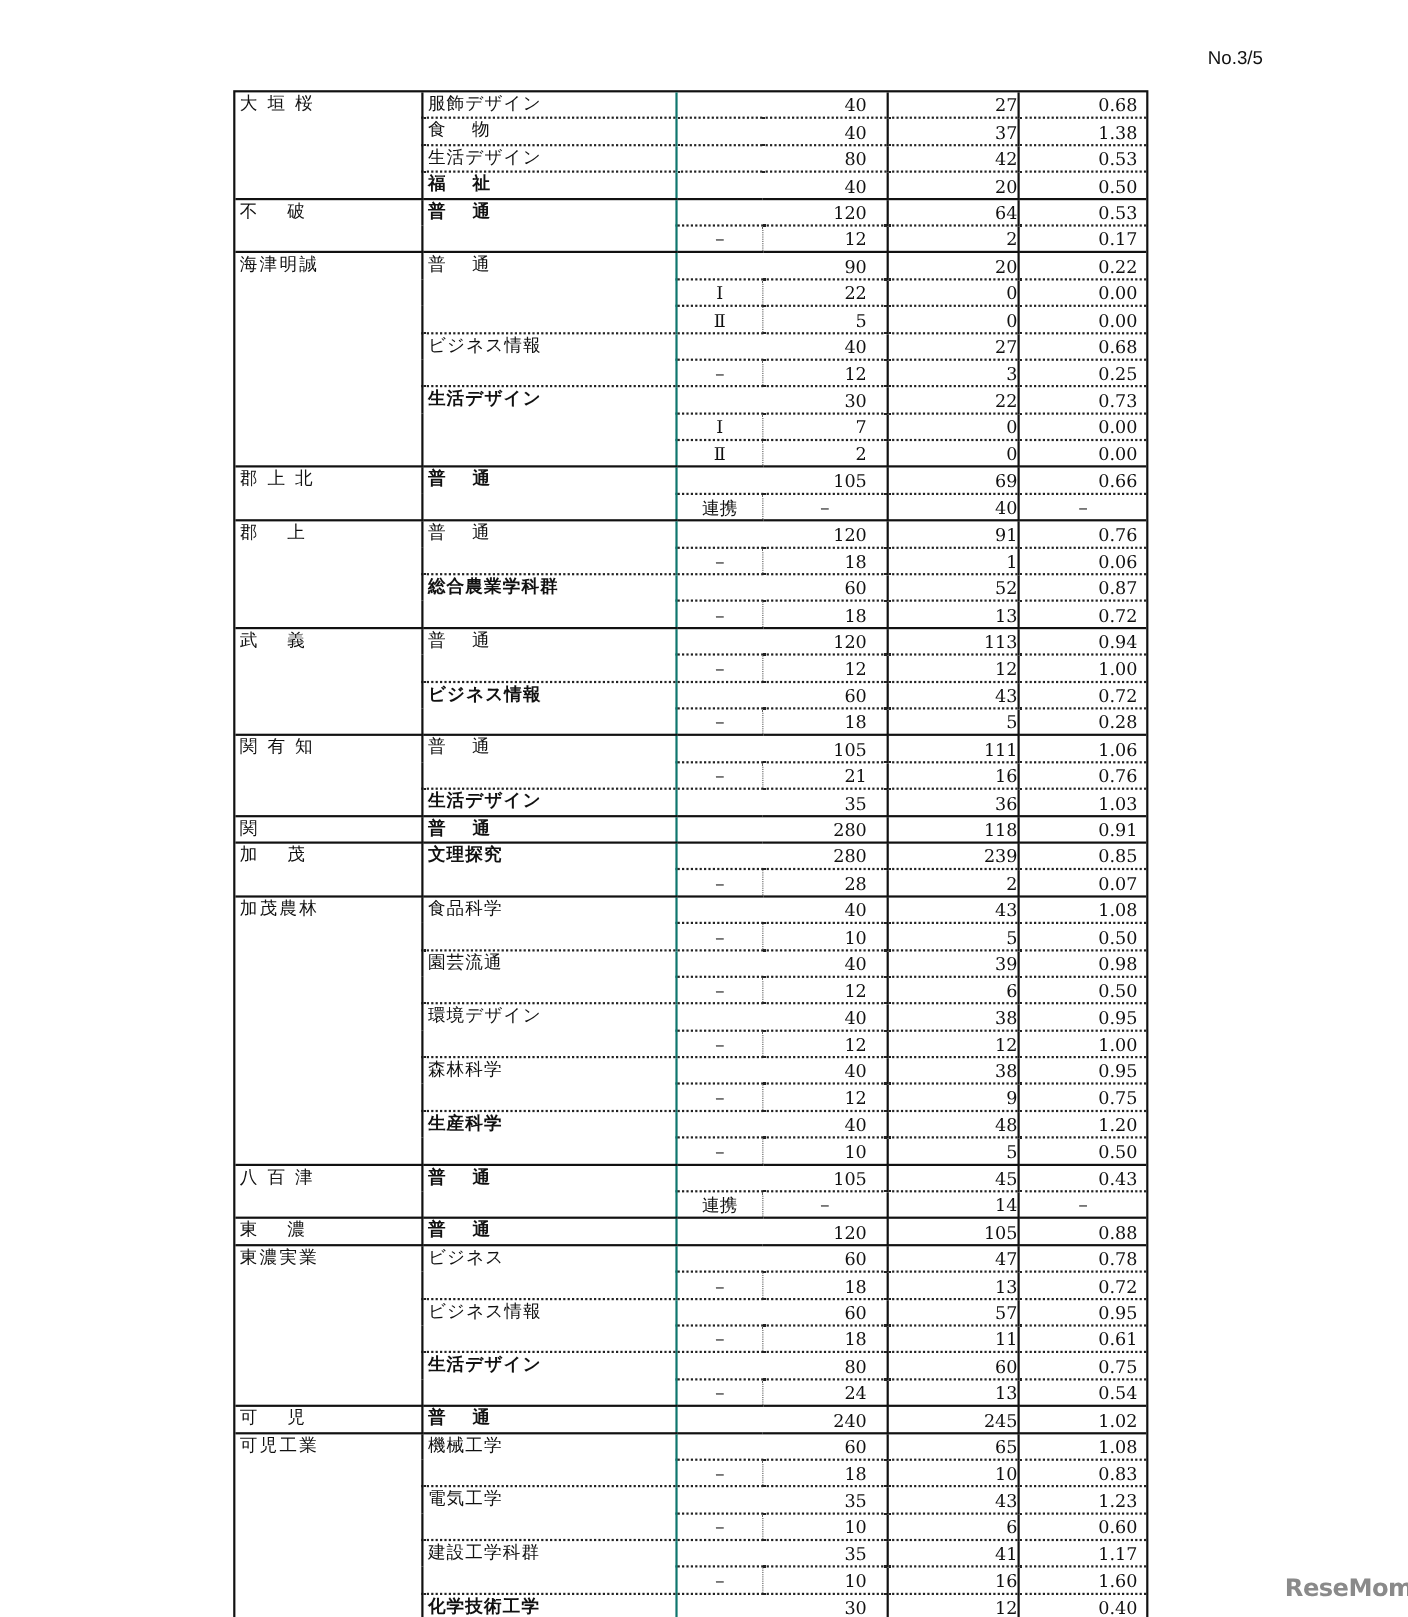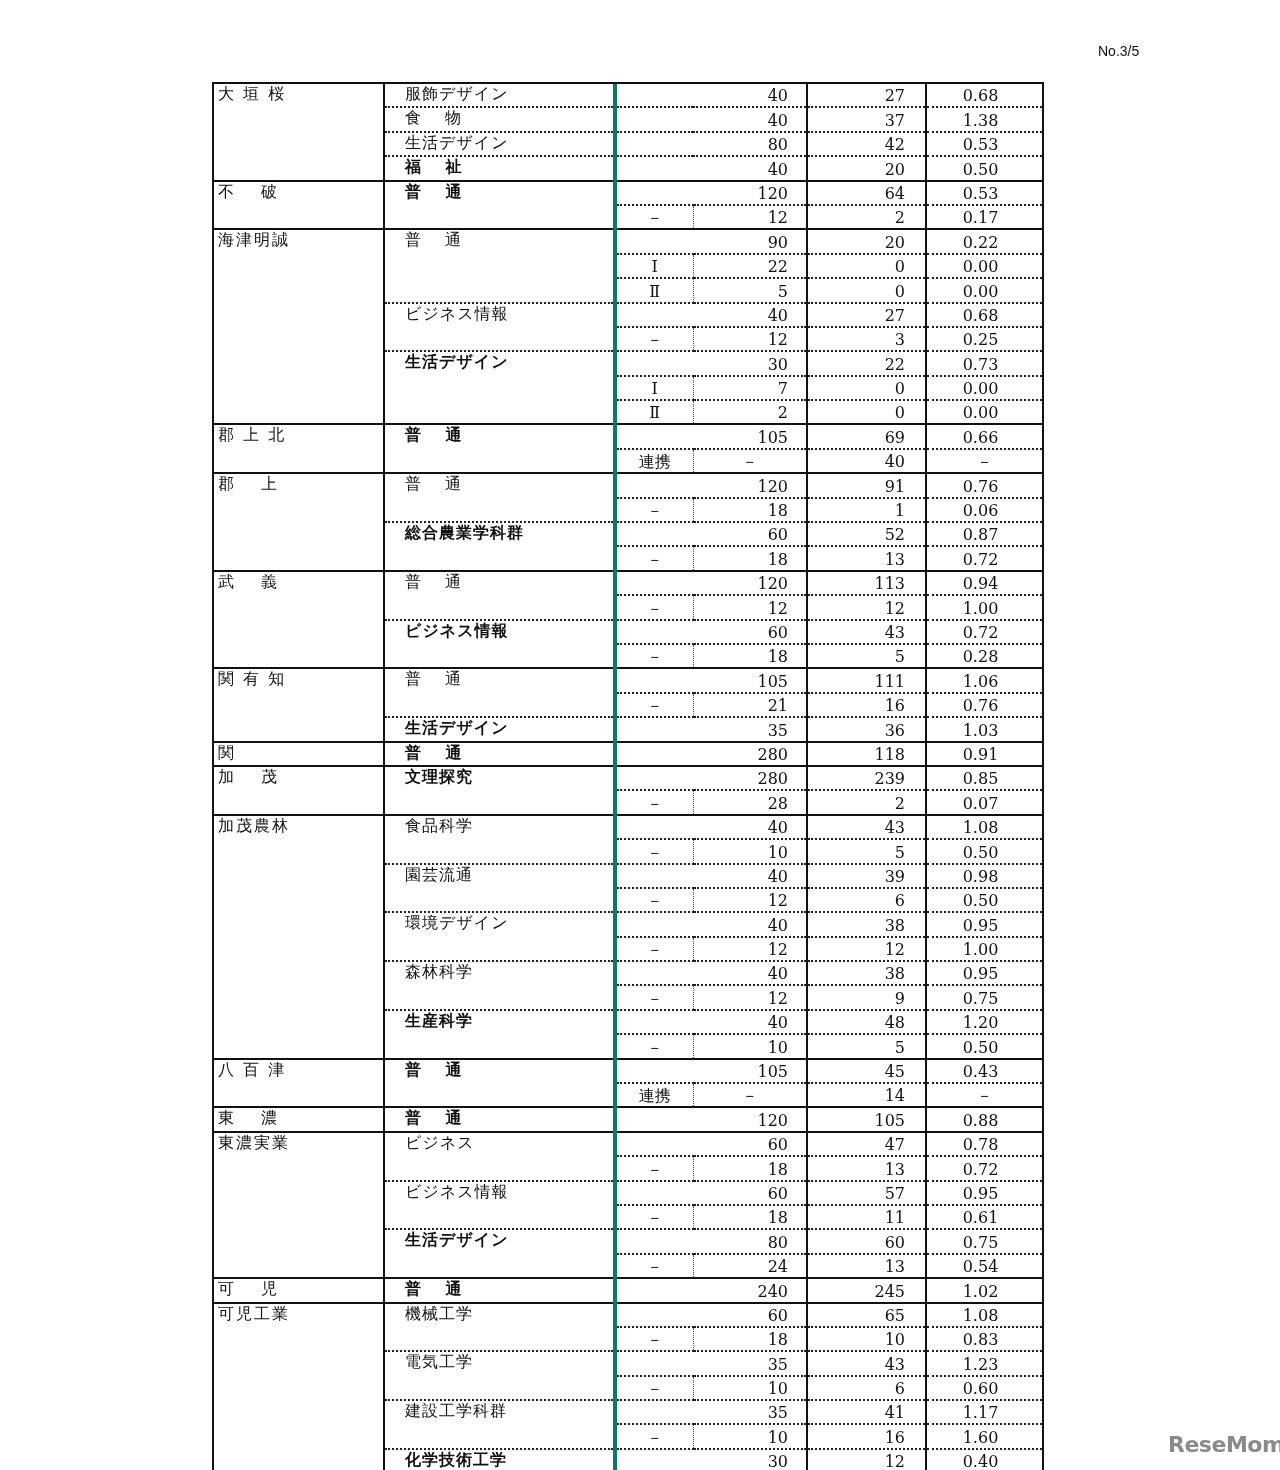--- a/index.html
+++ b/index.html
@@ -1,39 +1,39 @@
 <!DOCTYPE html>
 <html><head>
 <meta charset="utf-8">
 <style>
   html, body { margin:0; padding:0; background:#ffffff; }
   body { width:1280px; height:1470px; position:relative; overflow:hidden;
          font-family:"DejaVu Serif", "Liberation Serif", serif; color:#111; }
   .page-no { position:absolute; left:1098px; top:43px; font-family:"Liberation Sans", sans-serif;
-             font-size:14px; color:#111; }
+             font-size:17px; color:#111; }
   .sheet { position:absolute; left:212px; top:82px; width:832px;
            border:2px solid #111; box-sizing:border-box; }
   table { border-collapse:collapse; width:828px; table-layout:fixed; }
   td { padding:0; height:22.4px; font-size:16px; line-height:20px; vertical-align:bottom;
        overflow:hidden; white-space:nowrap; }
   col.c-school { width:170px; } col.c-course { width:231px; }
   col.c-sub { width:78px; } col.c-cap { width:114px; }
   col.c-app { width:119px; } col.c-ratio { width:116px; }
   td.school { vertical-align:top; padding-left:4px; border-right:2px solid #111;
               border-bottom:2px solid #111; letter-spacing:2px;margin-left:11px; }
-  td.course { vertical-align:top; padding-left:20px; border-right:4px solid #0f766e;
+  td.course { vertical-align:top; padding-left:4px; border-right:2px solid #0f766e;
               letter-spacing:1px; }
   td.course.dash-b { border-bottom:2px dotted #222; }
   td.course.solid-b { border-bottom:2px solid #111;font-weight:bold; }
   td.sub { text-align:center; border-right:1px dotted #555; }
   td.sub.span { border-right:none; }
   td.cap { text-align:right; padding-right:18px; border-right:2px solid #111; }
   td.cap.center { text-align:center; padding-right:0; }
-  td.app { text-align:right; padding-right:20px; border-right:2px solid #111; }
-  td.ratio { text-align:center; padding-right:8px; }
+  td.app { text-align:right; padding-right:0; border-right:2px solid #111; }
+  td.ratio { text-align:right; padding-right:8px; }
   td.ratio.center { text-align:center; padding-right:0; }
   tr.r td.sub, tr.r td.cap, tr.r td.app, tr.r td.ratio { border-bottom:2px dotted #222; }
   tr.r.last td.sub, tr.r.last td.cap, tr.r.last td.app, tr.r.last td.ratio { border-bottom:2px solid #111; }
   .logo { position:absolute; left:1168px; top:1432px; font-family:"DejaVu Sans", sans-serif;
           font-weight:bold; font-size:22px; color:#8a8a8a; letter-spacing:-0.5px; }
 </style>
 </head>
 <body>
 
 <div class="page-no">No.3/5</div>

